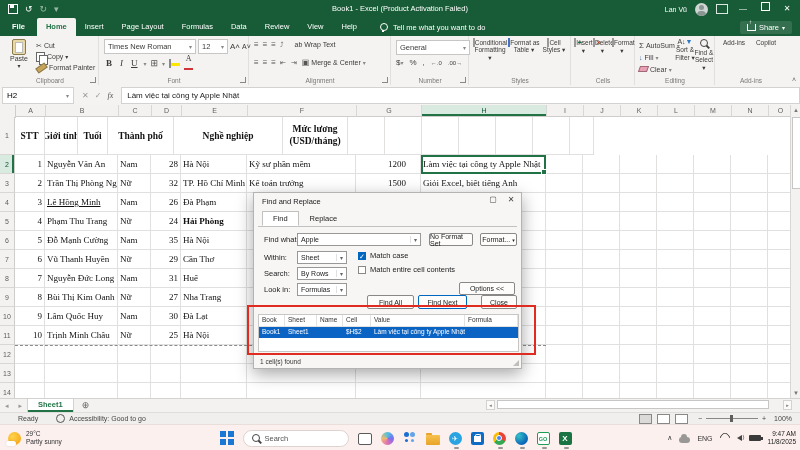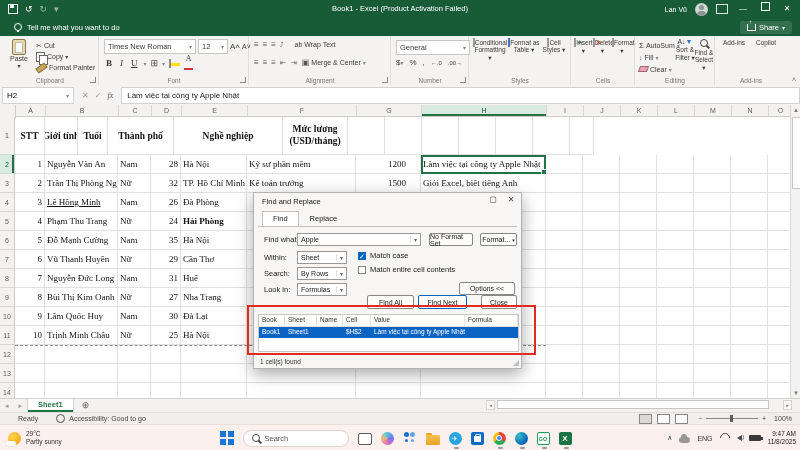--- a/index.html
+++ b/index.html
@@ -187,20 +187,31 @@
       <span class="username">Lan Vũ</span>
       <span class="avatar"></span>
       <span class="ribopts"></span>
       <span class="wc">—</span>
       <span class="wc"><span class="wc-restore"></span></span>
       <span class="wc">✕</span>
     </div>
   </div>
 
   <div id="menubar" class="abs">
+    <div id="menu-tabs">
+        <div class="mtab file">File</div>
+        <div class="mtab active">Home</div>
+        <div class="mtab">Insert</div>
+        <div class="mtab">Page Layout</div>
+        <div class="mtab">Formulas</div>
+        <div class="mtab">Data</div>
+        <div class="mtab">Review</div>
+        <div class="mtab">View</div>
+        <div class="mtab">Help</div>
+      </div>
     <div id="tellme">
       <span class="bulb"></span>
       <span>Tell me what you want to do</span>
     </div>
     <div id="share-btn">
       <span class="i-share"></span>
       <span>Share</span>
       <span style="font-size:6px">▾</span>
     </div>
   </div>
@@ -430,21 +441,21 @@
         <div class="gcell" style="width: 37px;"></div>
         <div class="gcell" style="width: 37px;"></div>
         <div class="gcell" style="width: 24px;"></div>
       </div>
       <div class="grow" style="top: 88px; height: 19px;">
         <div class="rownum">4</div>
         <div class="gcell ar" style="width: 30px;">3</div>
         <div class="gcell" style="width: 73px; text-decoration: underline;">Lê Hồng Minh</div>
         <div class="gcell" style="width: 33px;">Nam</div>
         <div class="gcell ar" style="width: 30px;">26</div>
-        <div class="gcell" style="width: 66px;">Đà Phòng</div>
+        <div class="gcell" style="width: 66px;">Đà Phạm</div>
         <div class="gcell" style="width: 109px;"></div>
         <div class="gcell sal" style="width: 65px;"></div>
         <div class="gcell" style="width: 125px;"></div>
         <div class="gcell" style="width: 37px;"></div>
         <div class="gcell" style="width: 37px;"></div>
         <div class="gcell" style="width: 37px;"></div>
         <div class="gcell" style="width: 37px;"></div>
         <div class="gcell" style="width: 37px;"></div>
         <div class="gcell" style="width: 37px;"></div>
         <div class="gcell" style="width: 24px;"></div>

